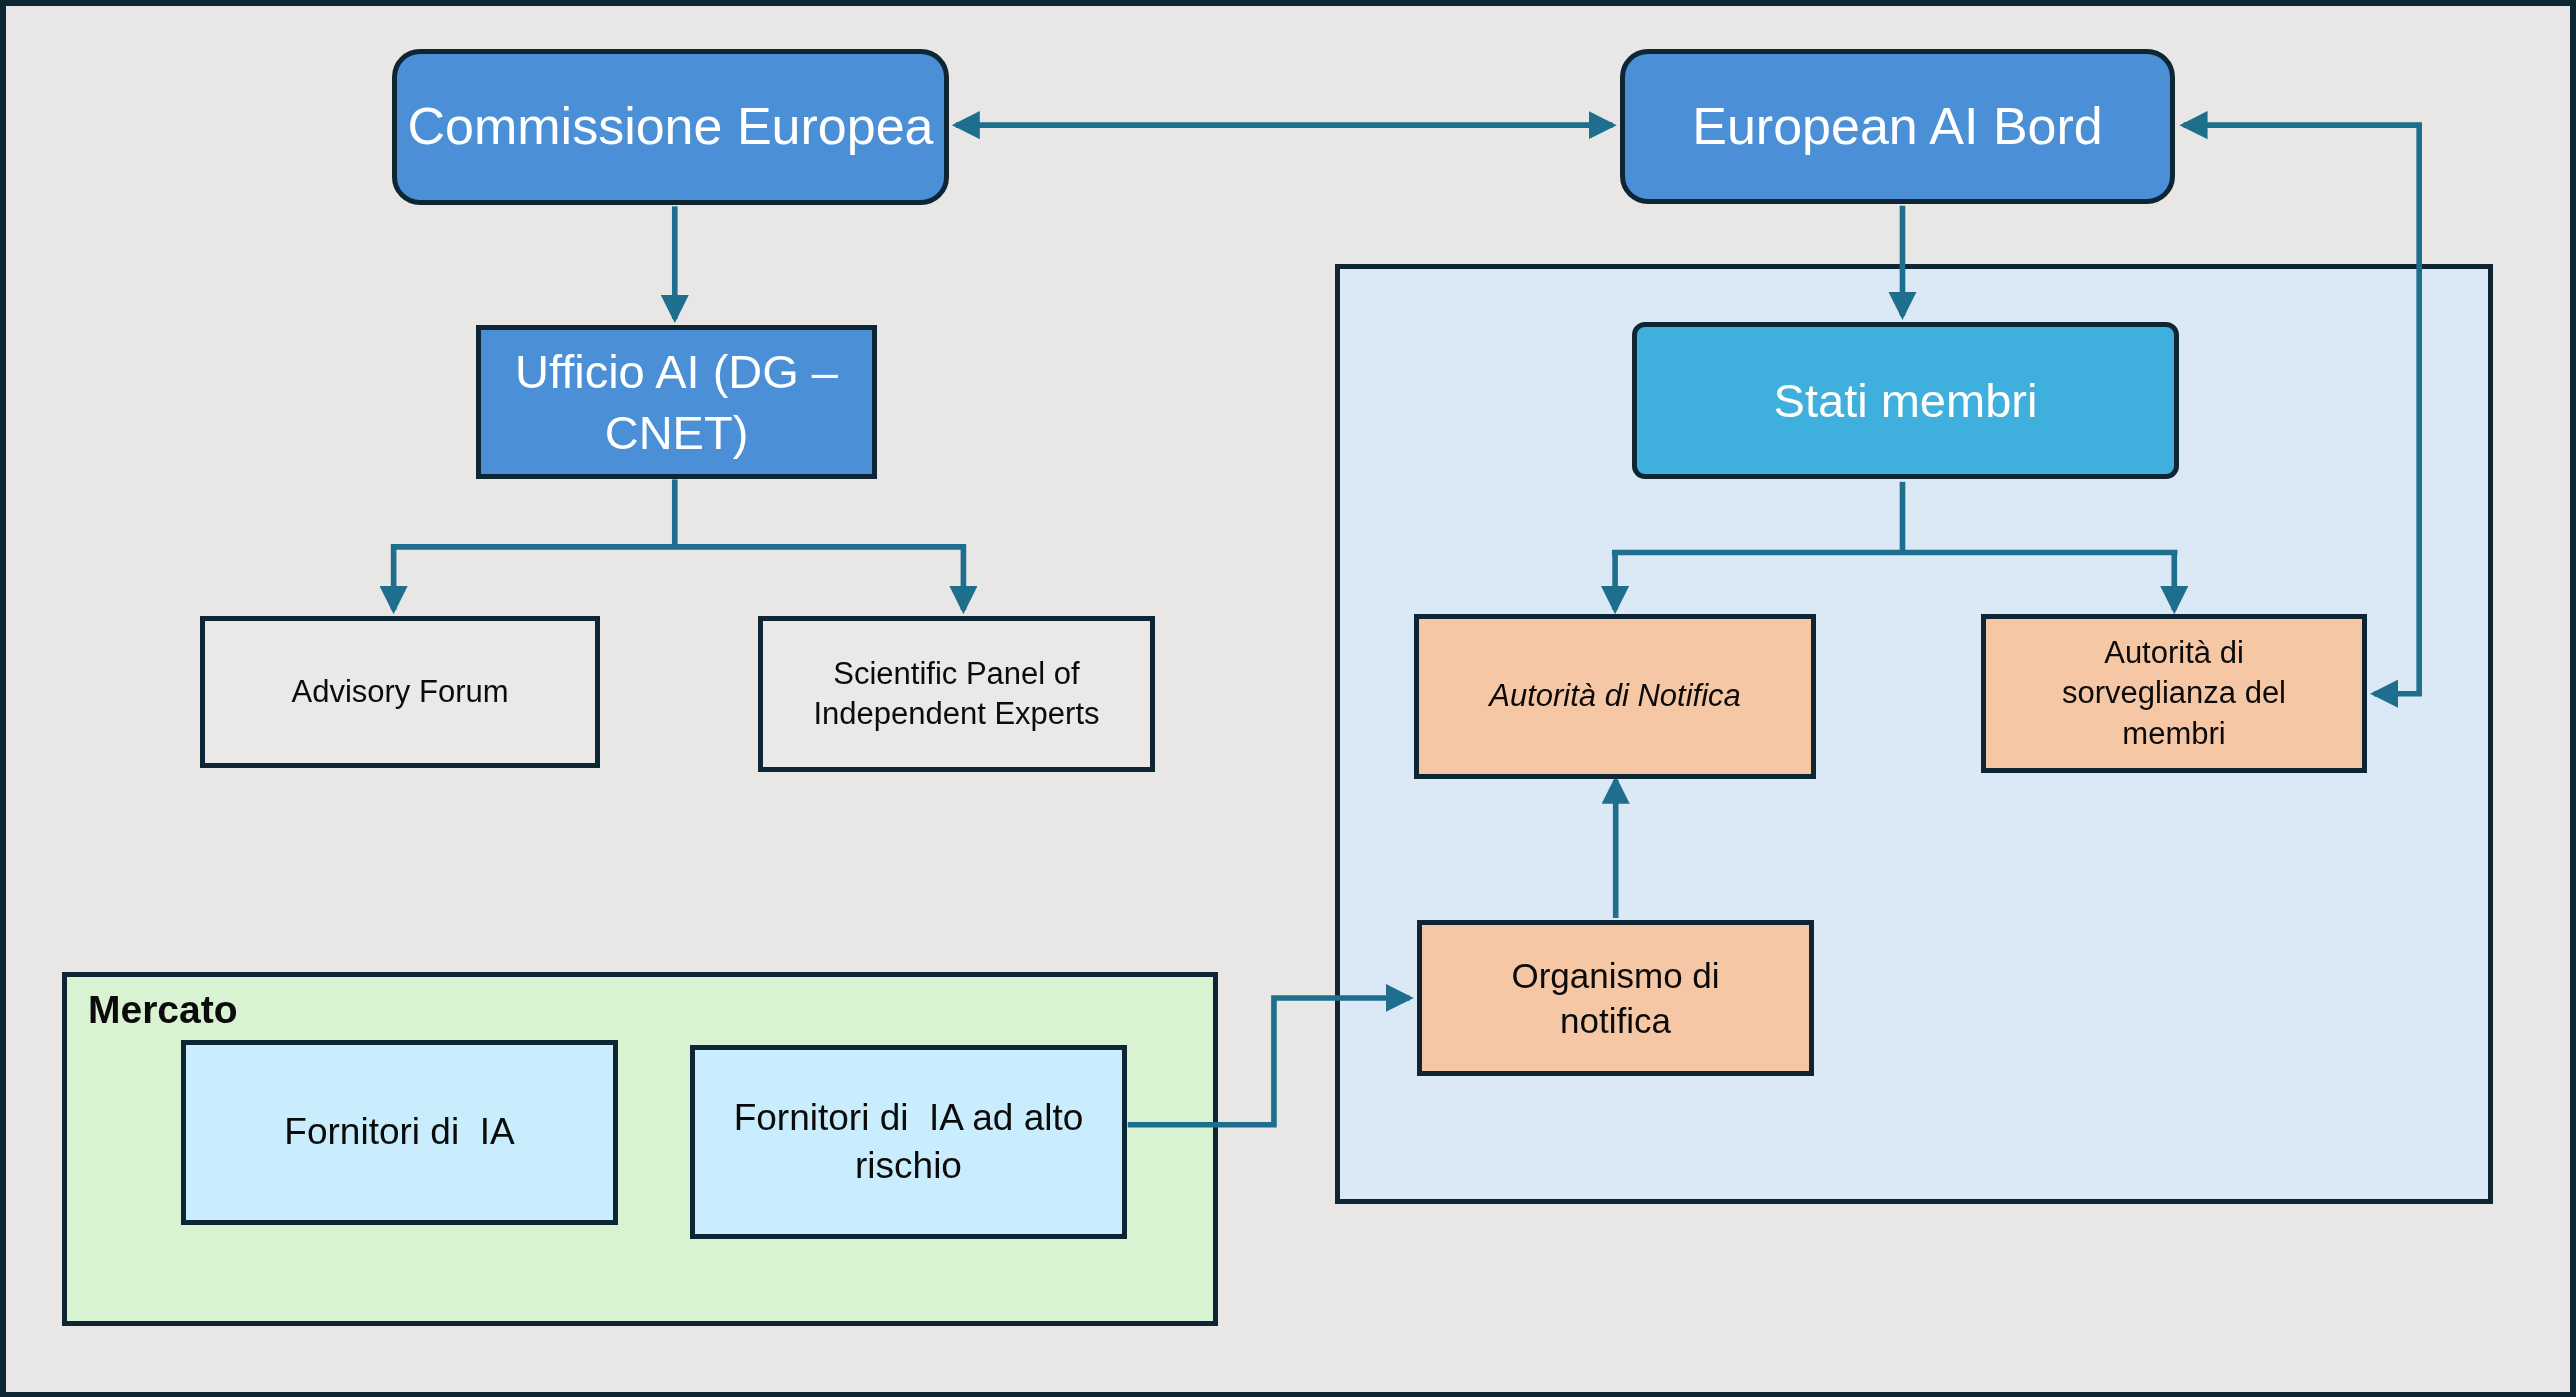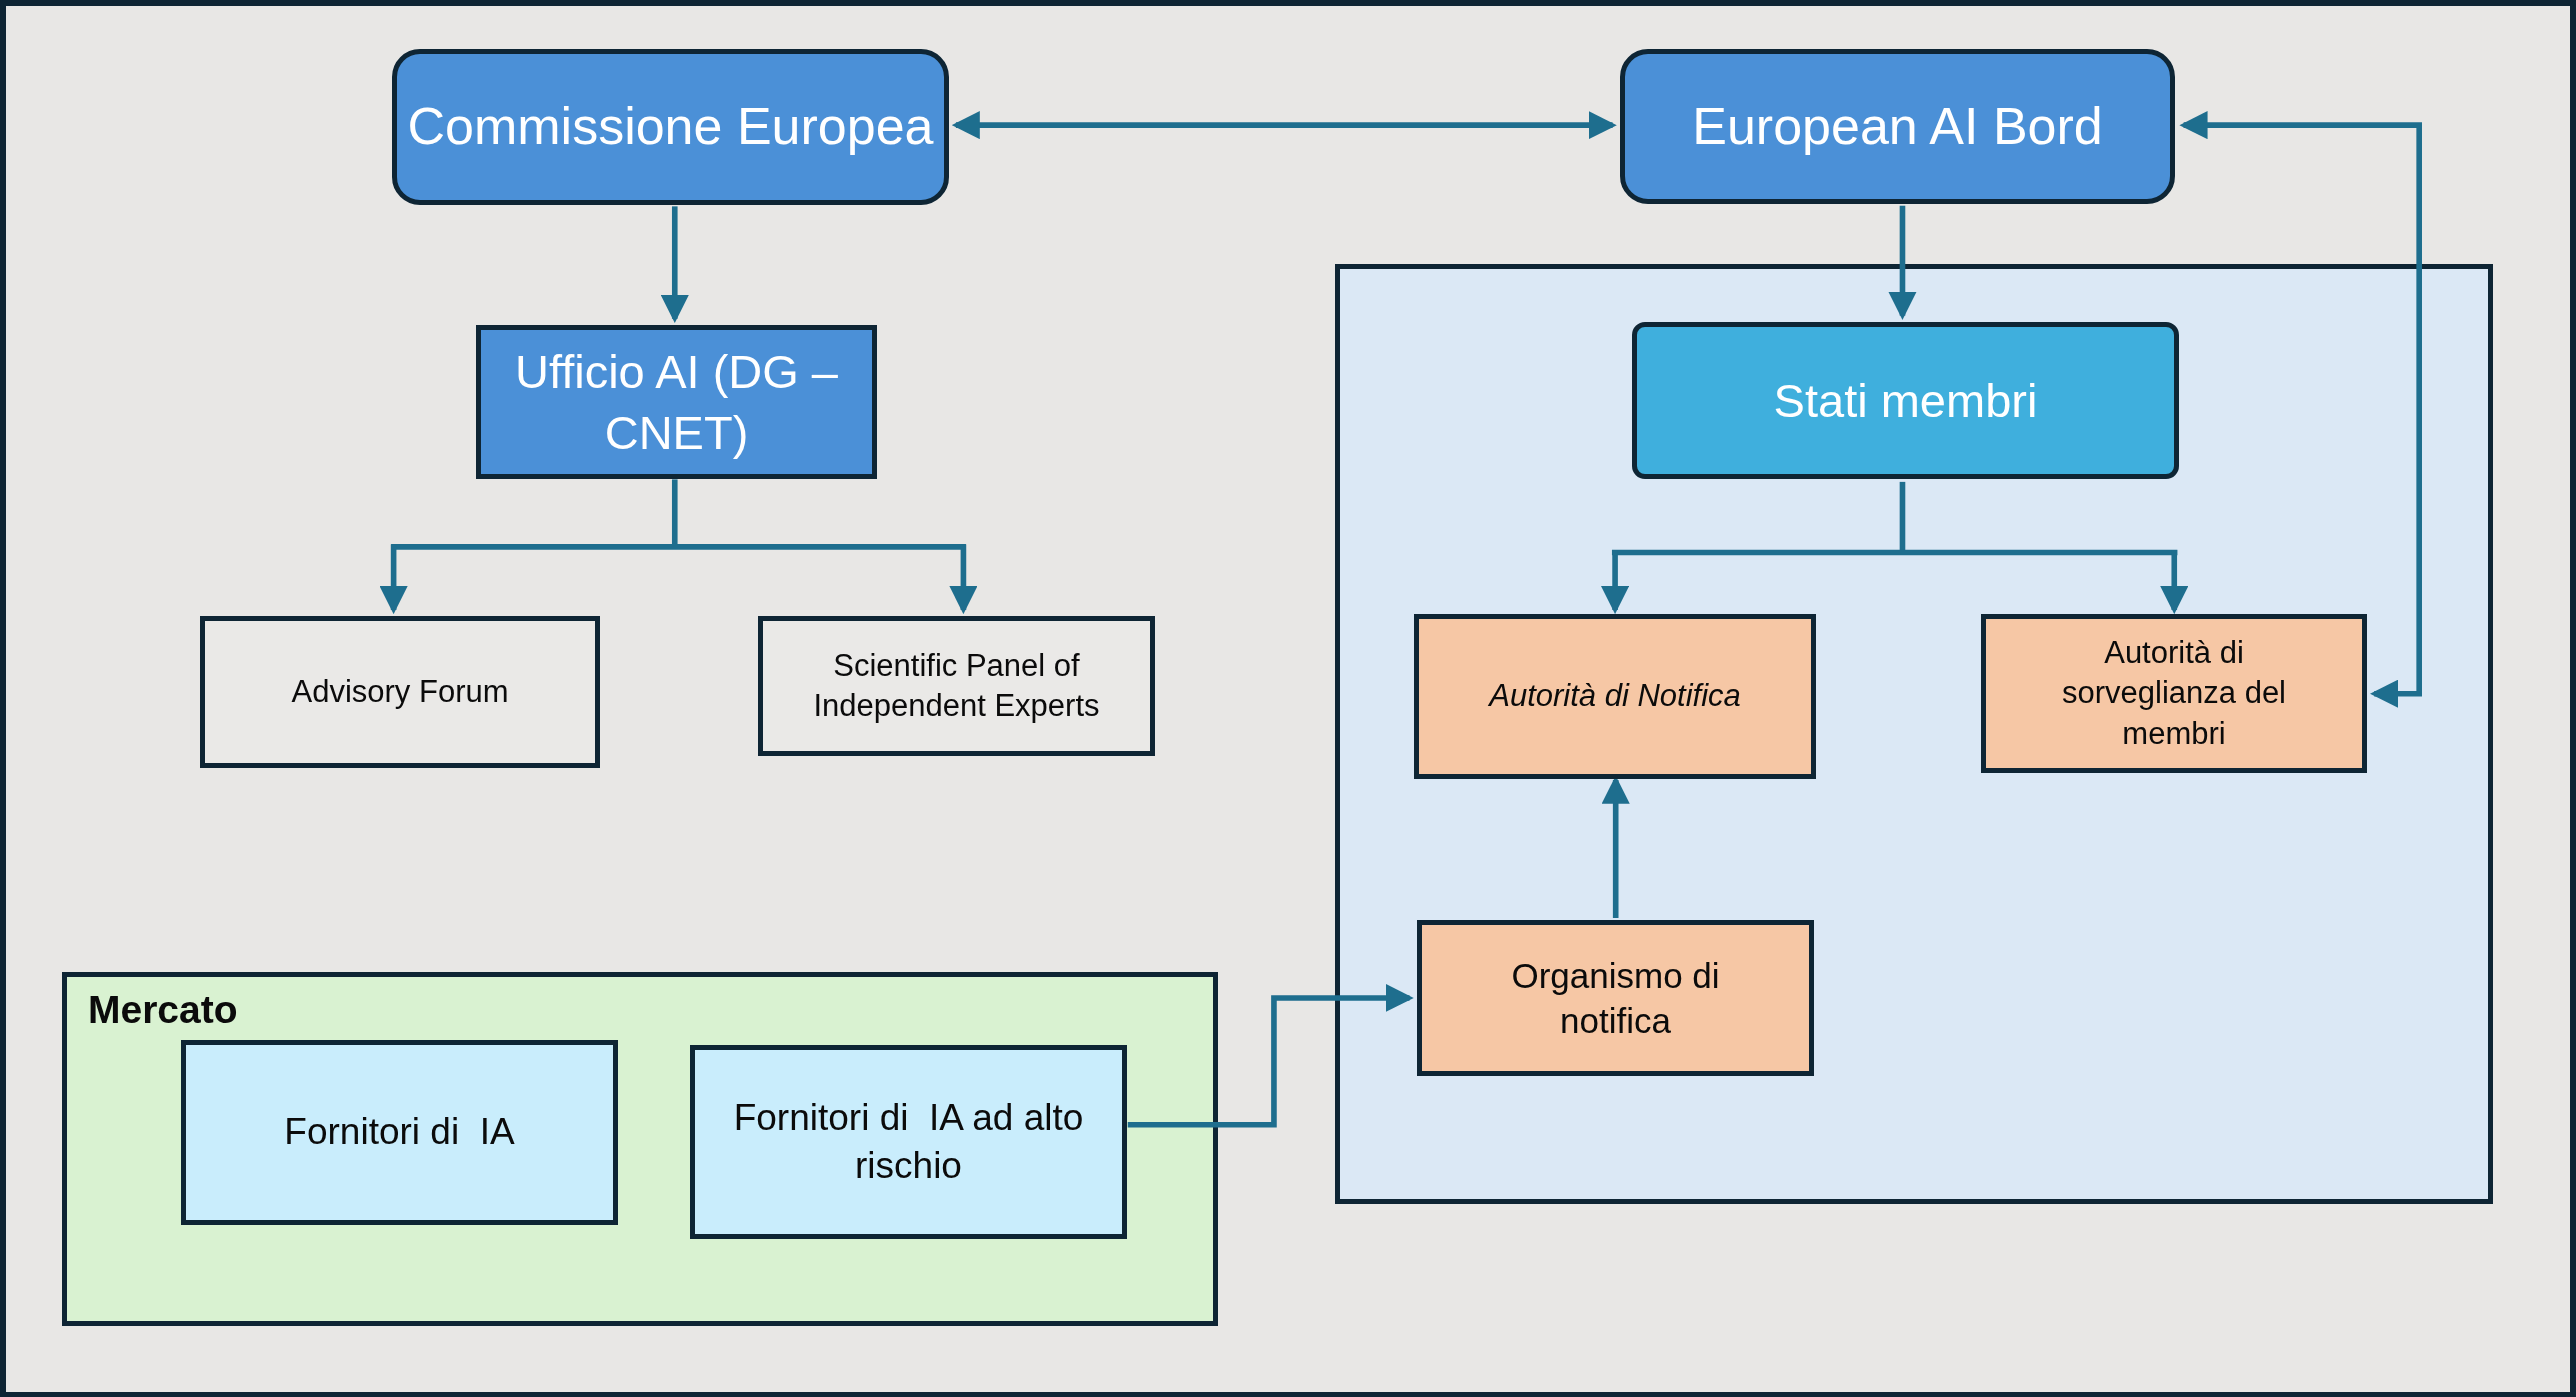--- a/index.html
+++ b/index.html
@@ -37,21 +37,21 @@
   .node-blue-sq{ background:var(--node-blue); color:var(--text-light); font-size:47px; }
   .node-cyan{ background:var(--node-cyan); color:var(--text-light); border-radius:13px; font-size:47px; }
   .node-gray{ background:var(--node-gray); color:var(--text-dark); font-size:31px; }
   .node-peach{ background:var(--node-peach); color:var(--text-dark); font-size:31px; }
   .node-lightcyan{ background:var(--node-lightcyan); color:var(--text-dark); font-size:37px; }
 
   .n-commissione{ left:392px; top:49px; width:557px; height:156px; }
   .n-european{ left:1620px; top:49px; width:555px; height:155px; }
   .n-ufficio{ left:476px; top:325px; width:401px; height:154px; padding:0 7.5px; }
   .n-advisory{ left:200px; top:616px; width:400px; height:152px; }
-  .n-scientific{ left:758px; top:616px; width:397px; height:140px; padding:0 12.5px;align-items:center; }
+  .n-scientific{ left:758px; top:616px; width:397px; height:156px; padding:0 12.5px;align-items:center; }
   .n-stati{ left:1632px; top:322px; width:547px; height:157px; }
   .n-notifica{ left:1414px; top:614px; width:402px; height:165px; padding:0 6.2px;font-style:italic; }
   .n-sorveglianza{ left:1981px; top:614px; width:386px; height:159px; padding:0 56px; }
   .n-organismo{ left:1417px; top:920px; width:397px; height:156px; padding:0 35px; font-size:35px; }
   .n-fornitori1{ left:181px; top:1040px; width:437px; height:185px; }
   .n-fornitori2{ left:690px; top:1037px; width:437px; height:194px; padding:0 9.4px;margin-top:8px; }
 </style>
 </head>
 <body>
 

